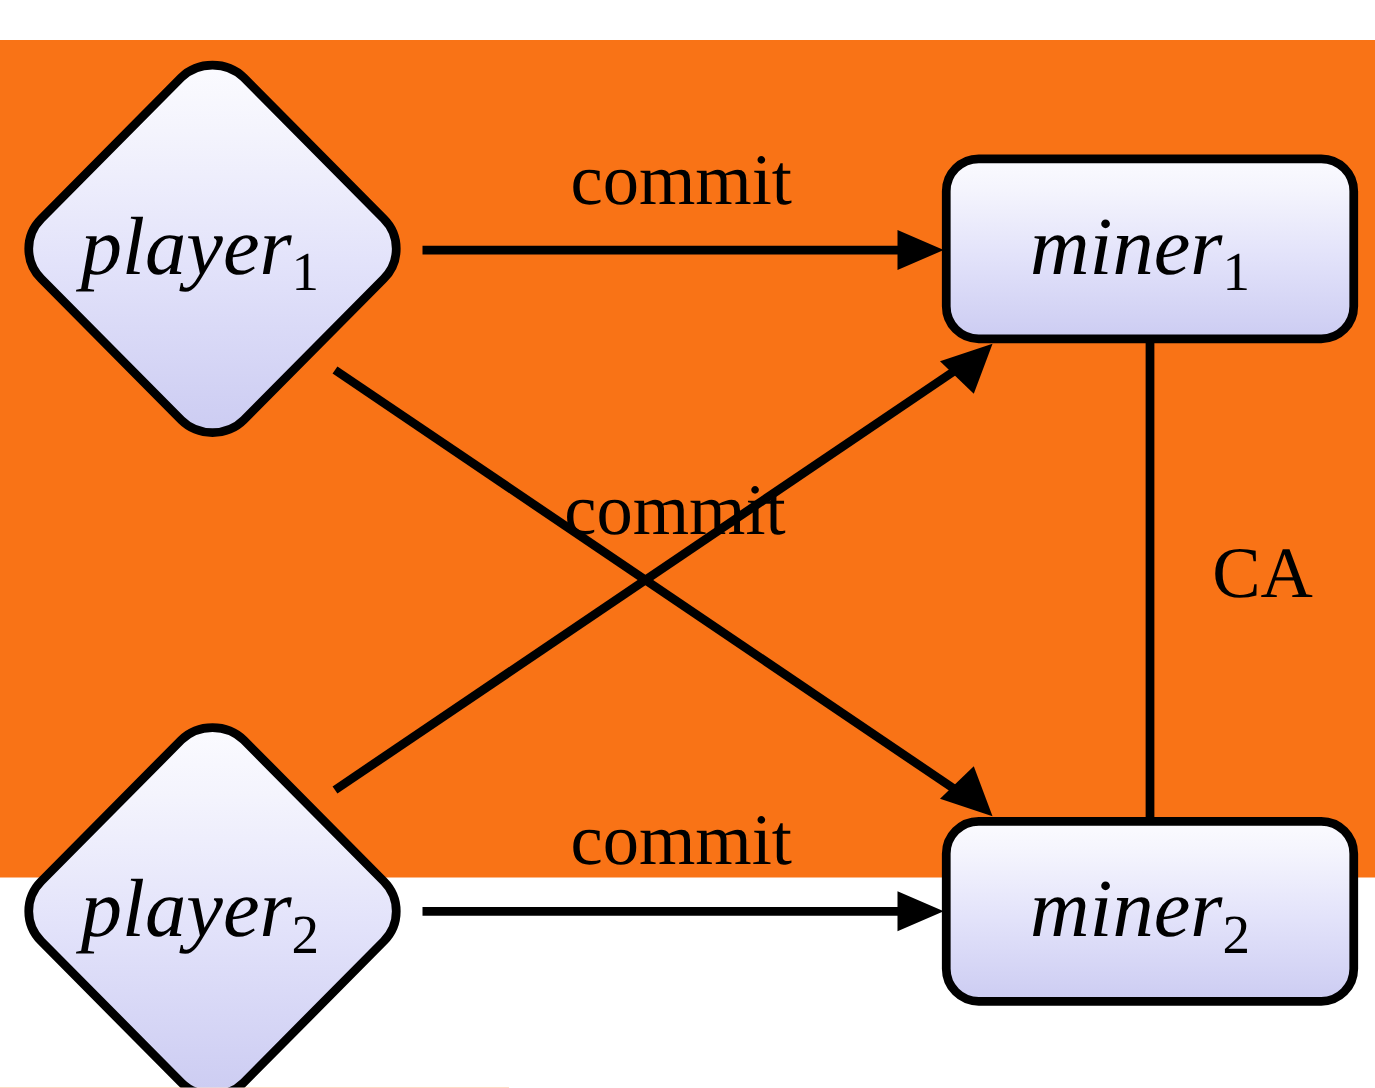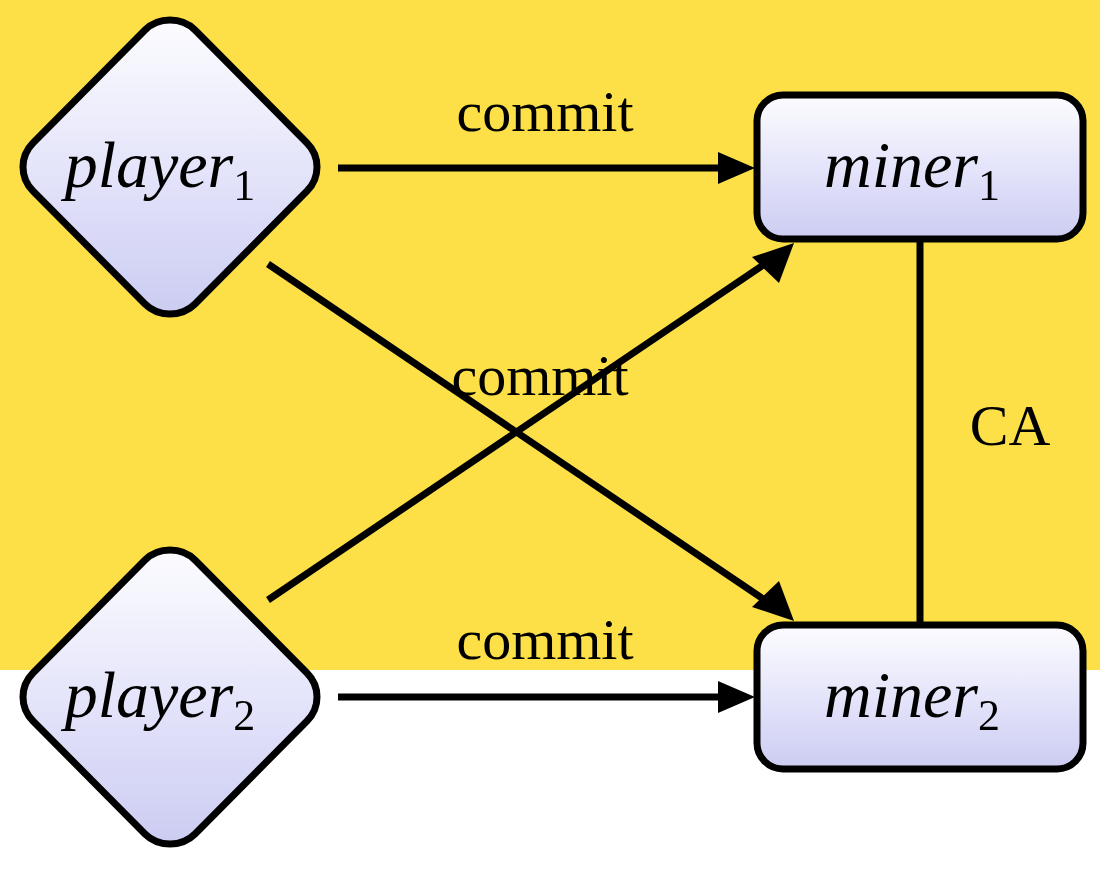--- a/index.html
+++ b/index.html
@@ -11,21 +11,22 @@
   body {
     width: 1100px;
     height: 870px;
     overflow: hidden;
     font-family: "Liberation Serif", "DejaVu Serif", serif;
   }
   #diagram-root {
     position: relative;
     width: 1100px;
     height: 670px;
-    background: #fde047;
+    background: #f97316;
+    margin-top: 32px;
   }
   svg#graph-canvas {
     position: absolute;
     left: 0;
     top: 0;
     width: 1100px;
     height: 870px;
     display: block;
   }
   .node-shape {

